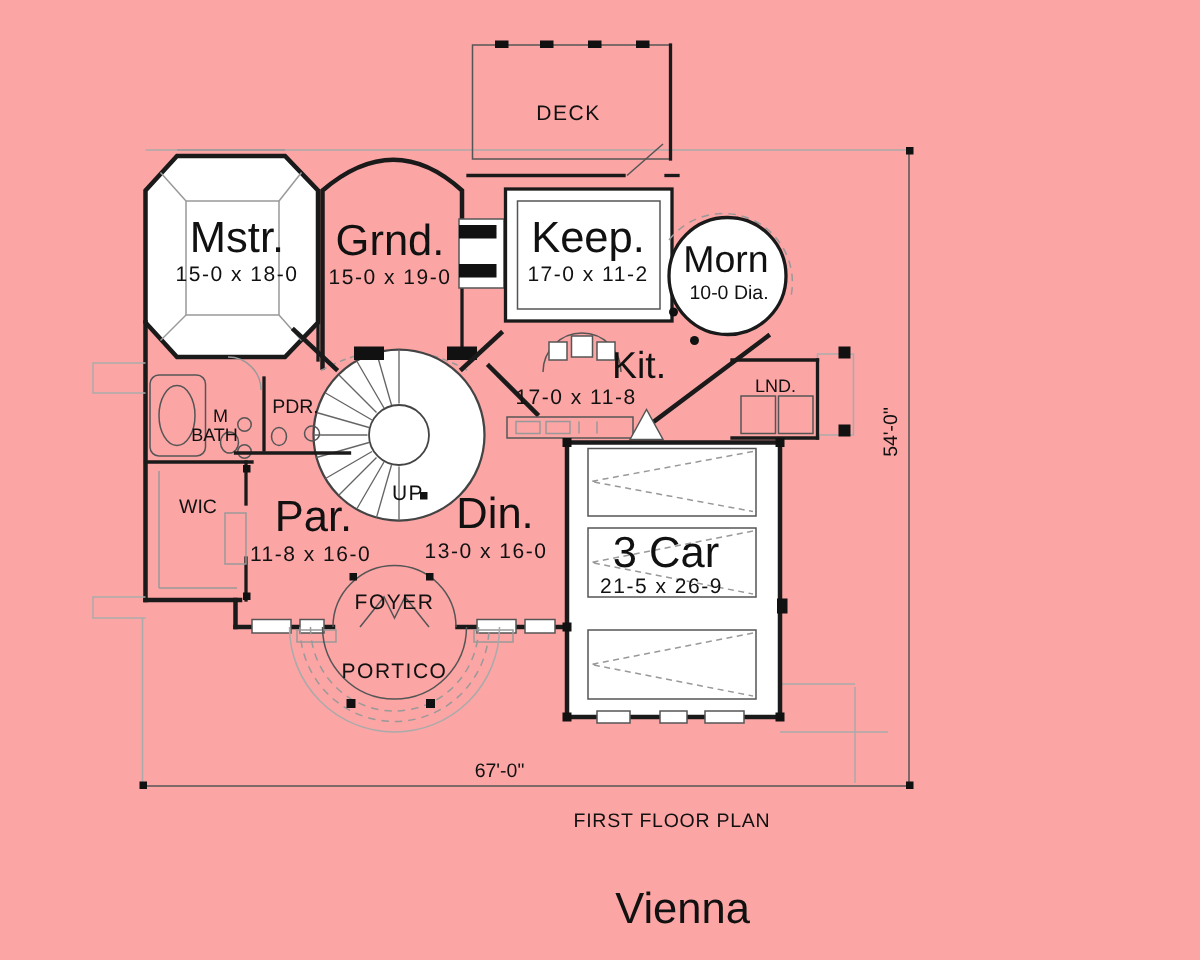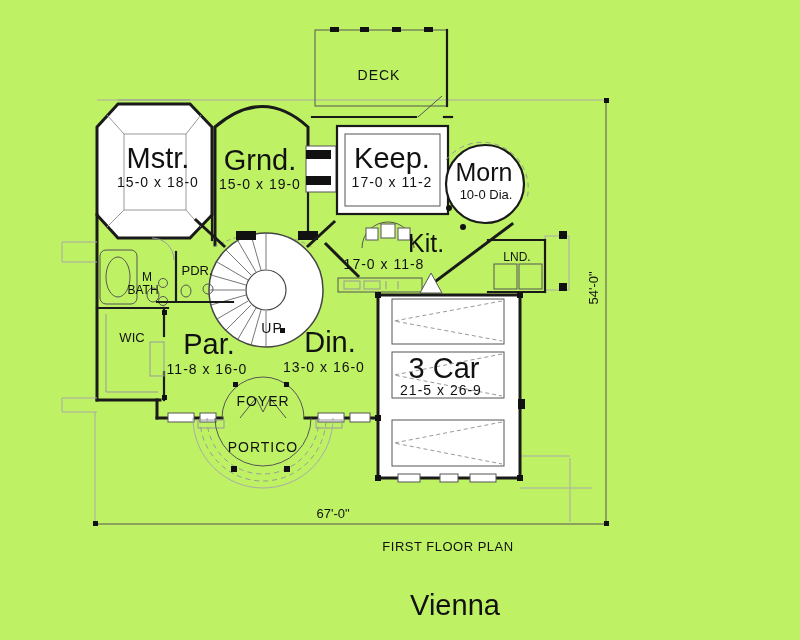--- a/index.html
+++ b/index.html
@@ -1,16 +1,16 @@
 <!DOCTYPE html>
 <html><head>
 <meta charset="utf-8">
 <style>
   html,body{margin:0;padding:0;background:#fff;}
-  .canvas{position:relative;width:800px;height:640px;background:#bef264;overflow:hidden;
+  .canvas{position:relative;width:800px;height:640px;background:#fca5a5;overflow:hidden;
           font-family:"Liberation Sans", sans-serif;text-decoration:underline;}
   svg{position:absolute;left:0;top:0;}
   
   .w3{stroke:#1a1a1a;stroke-width:3;fill:none;stroke-linecap:square;}
   .w2{stroke:#1a1a1a;stroke-width:2.2;fill:none;stroke-linecap:square;}
   .w2f{stroke:#1a1a1a;stroke-width:2.2;fill:#ffffff;}
   .w3f{stroke:#1a1a1a;stroke-width:3;fill:#ffffff;}
   .t1{stroke:#555;stroke-width:1;fill:none;}
   .t1f{stroke:#555;stroke-width:1;fill:#ffffff;}
   .g1{stroke:#999;stroke-width:1;fill:none;}

